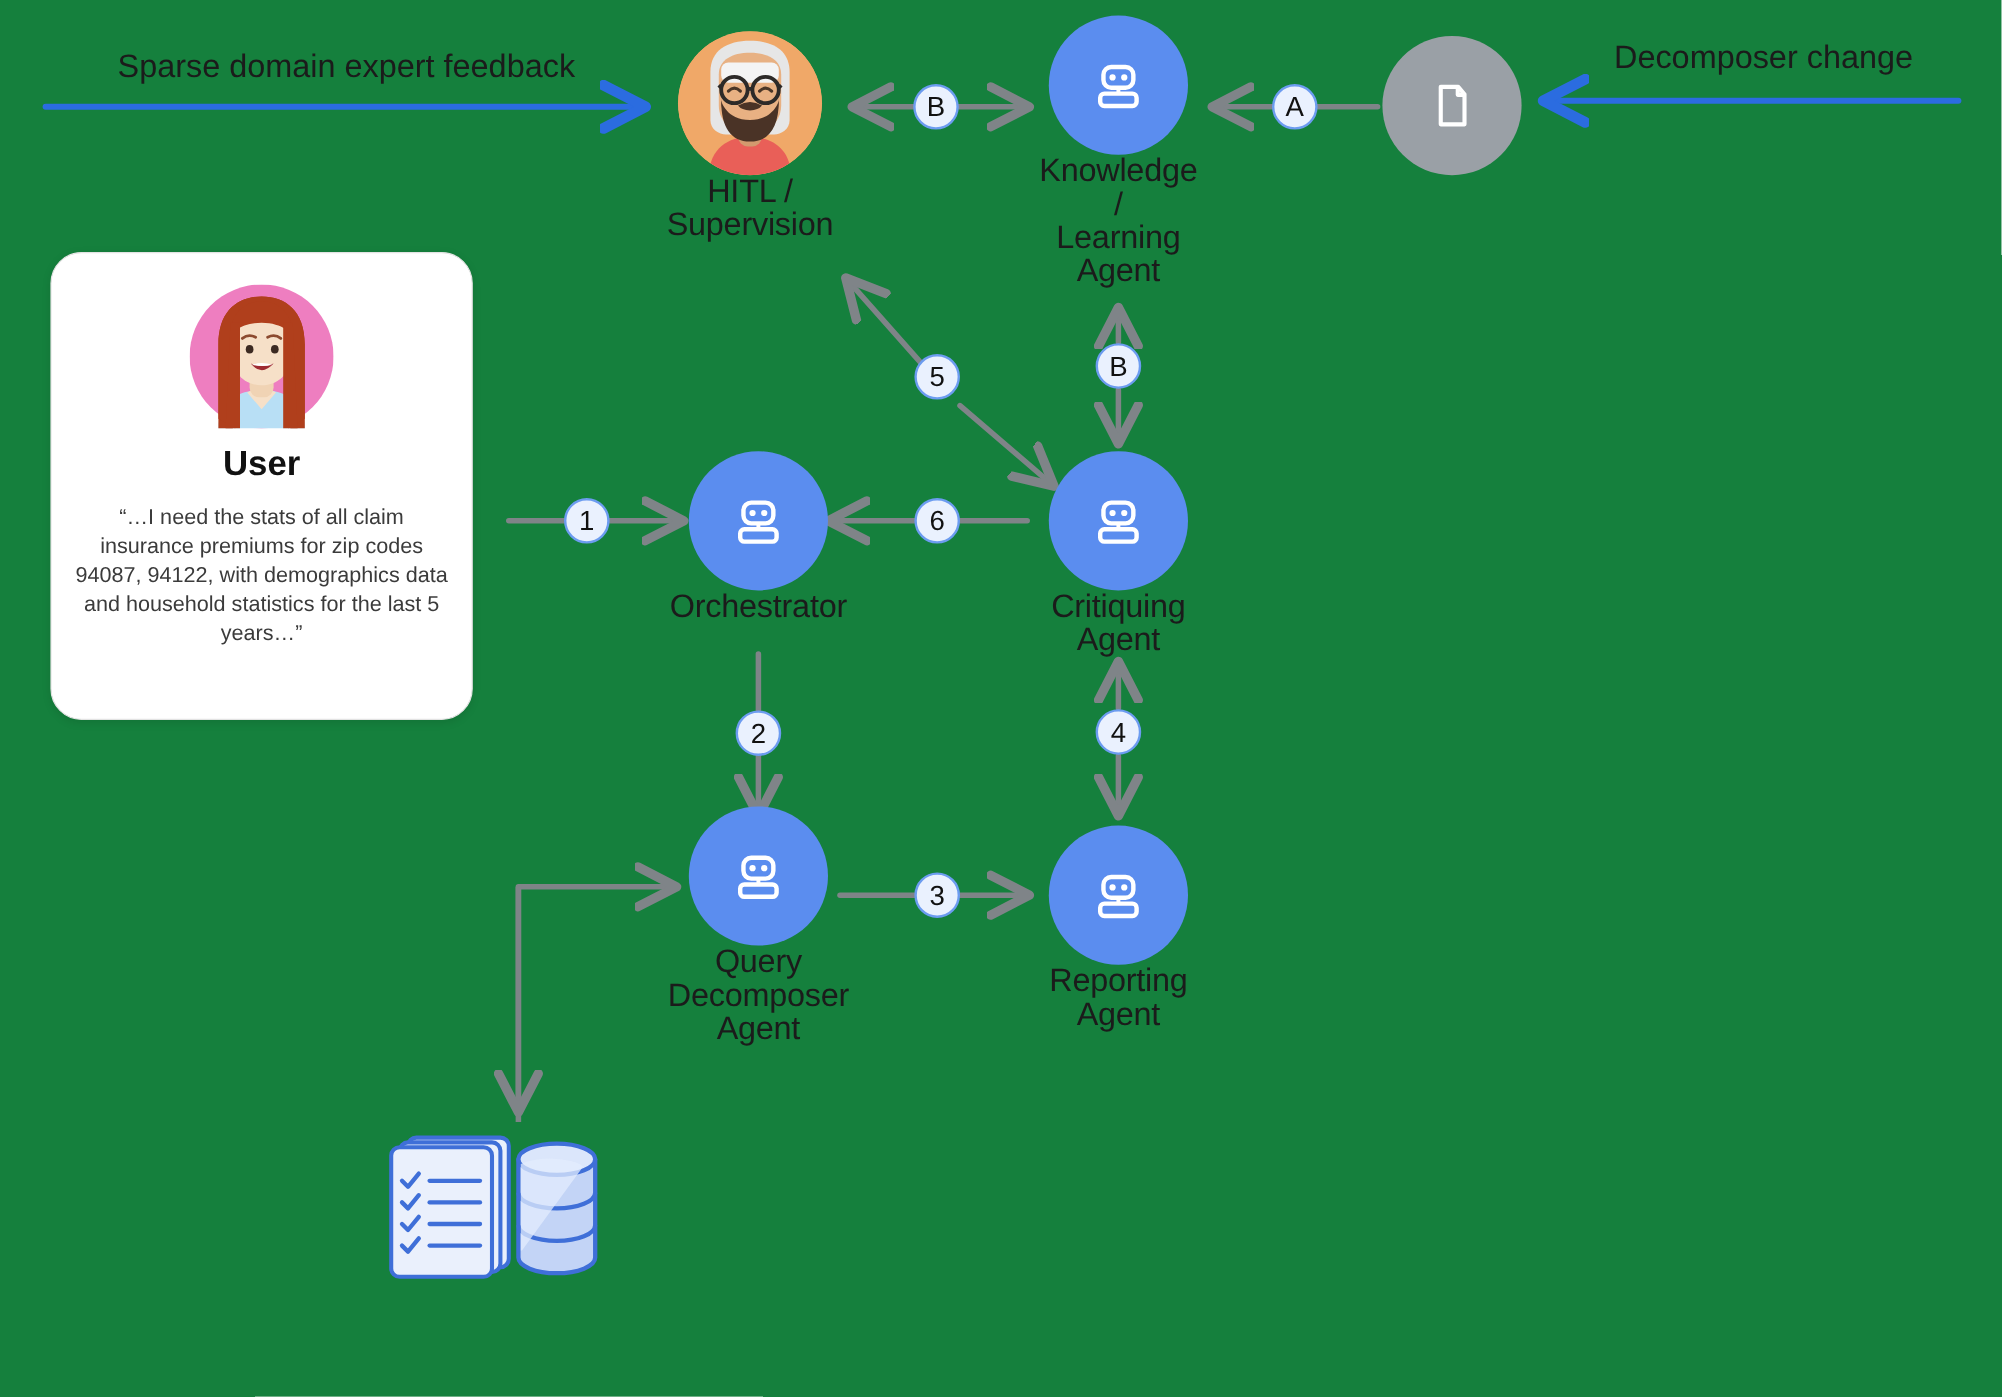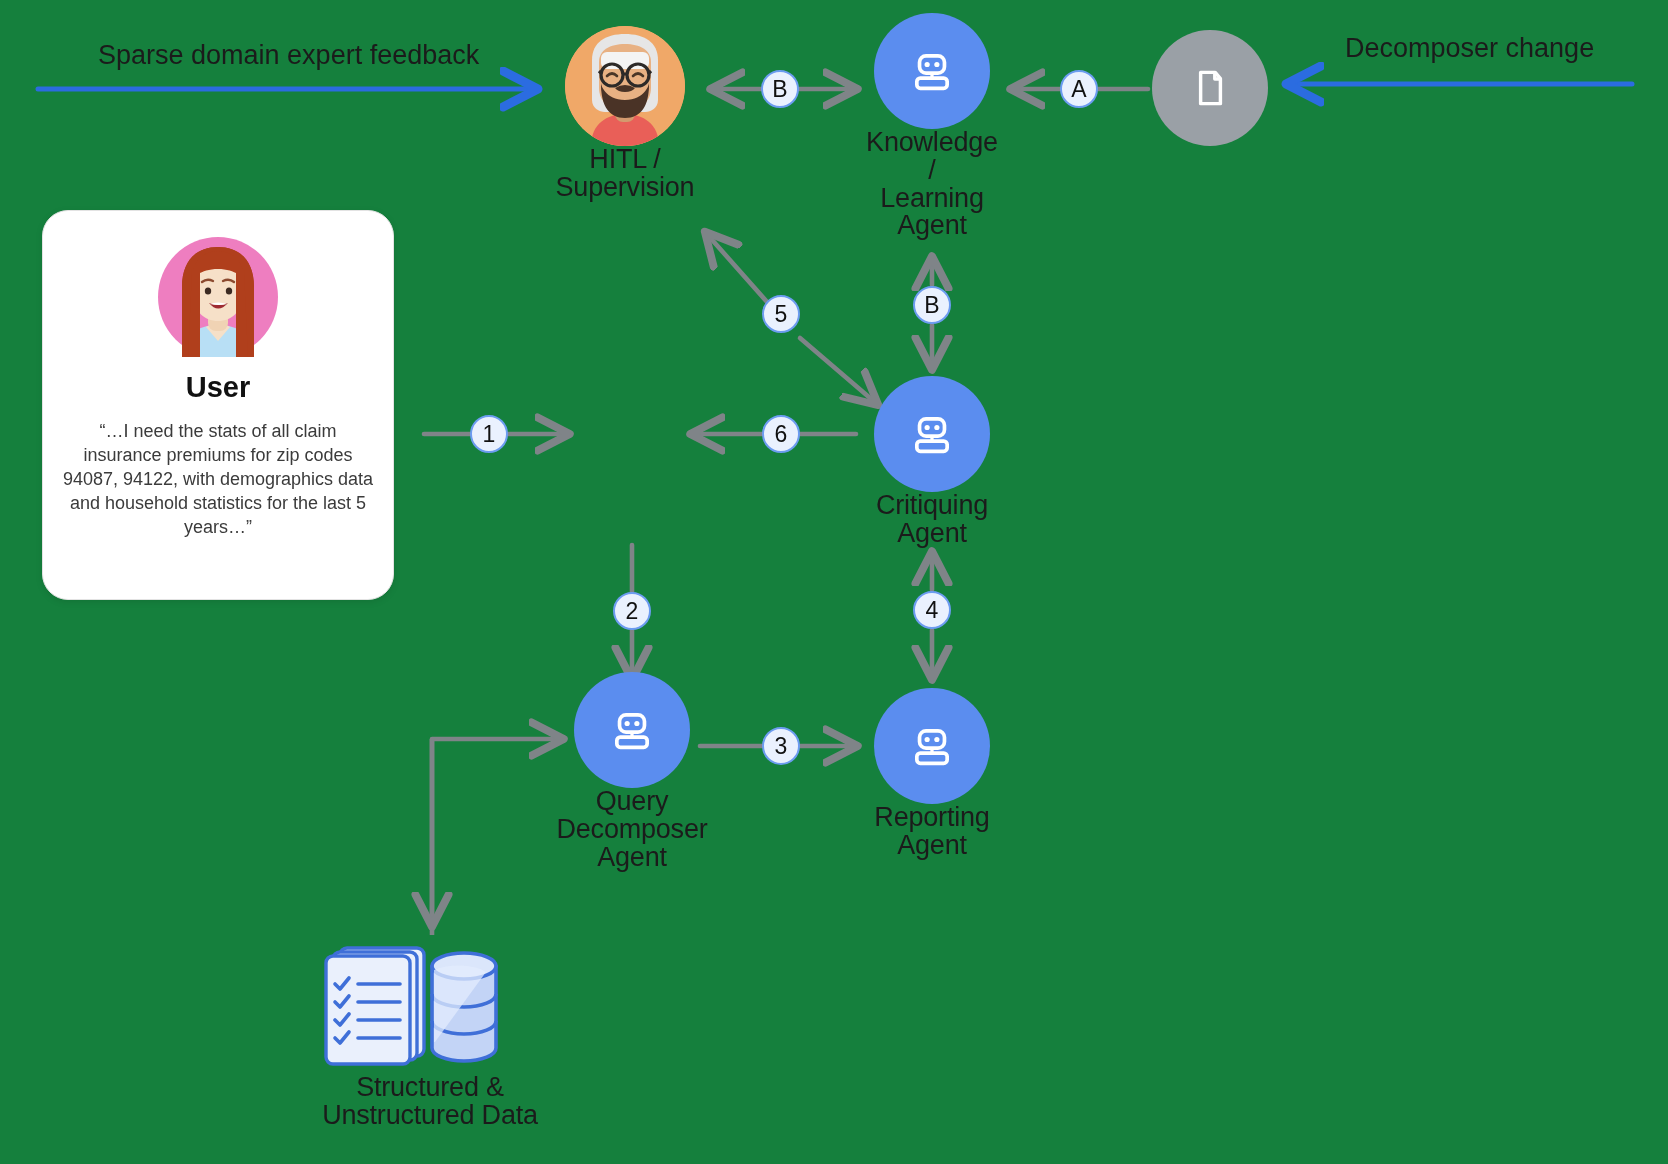--- a/index.html
+++ b/index.html
@@ -235,20 +235,32 @@
 
   <div class="node" style="left:1152px; top:30px; width:116px;">
     <div class="circle gray" style="width:116px;height:116px;">
       <svg viewBox="0 0 48 48" width="50" height="50">
         <path d="M15,9 L29,9 L34,15 L34,39 L15,39 Z" fill="none" stroke="#ffffff" stroke-width="3.3" stroke-linejoin="round"></path>
         <path d="M28.6,9.4 L28.6,15.4 L34,15.4" fill="none" stroke="#ffffff" stroke-width="3.3" stroke-linejoin="round"></path>
       </svg>
     </div>
   </div>
 
+  <div class="node" style="left:574px; top:376px; width:116px;">
+    <div class="circle blue" style="width:116px;height:116px;">
+      <svg viewBox="0 0 48 48" width="52" height="52">
+        <rect x="12.5" y="10" width="23" height="16" rx="6" fill="none" stroke="#ffffff" stroke-width="3.4"></rect>
+        <circle cx="19.5" cy="18" r="2.4" fill="#ffffff"></circle>
+        <circle cx="28.5" cy="18" r="2.4" fill="#ffffff"></circle>
+        <rect x="10" y="30.5" width="28" height="9.5" rx="3.2" fill="none" stroke="#ffffff" stroke-width="3.4"></rect>
+        <line x1="24" y1="26" x2="24" y2="30.5" stroke="#ffffff" stroke-width="3"></line>
+      </svg>
+    </div>
+    <div class="node-label">Orchestrator</div>
+  </div>
 
   <div class="node" style="left:874px; top:376px; width:116px;">
     <div class="circle blue" style="width:116px;height:116px;">
       <svg viewBox="0 0 48 48" width="52" height="52">
         <rect x="12.5" y="10" width="23" height="16" rx="6" fill="none" stroke="#ffffff" stroke-width="3.4"></rect>
         <circle cx="19.5" cy="18" r="2.4" fill="#ffffff"></circle>
         <circle cx="28.5" cy="18" r="2.4" fill="#ffffff"></circle>
         <rect x="10" y="30.5" width="28" height="9.5" rx="3.2" fill="none" stroke="#ffffff" stroke-width="3.4"></rect>
         <line x1="24" y1="26" x2="24" y2="30.5" stroke="#ffffff" stroke-width="3"></line>
       </svg>
@@ -308,22 +320,20 @@
 
         <g stroke="#3f6fd8" stroke-width="3.6" stroke-linejoin="round">
           <path d="M122,28 L122,110 a32,13 0 0 0 64,0 L186,28 Z" fill="#c3d4f6"></path>
           <path d="M122,28 a32,13 0 0 1 64,0 a32,13 0 0 1 -64,0 Z" fill="#dbe6fb"></path>
           <path d="M122,56 a32,13 0 0 0 64,0" fill="none"></path>
           <path d="M122,83 a32,13 0 0 0 64,0" fill="none"></path>
           <path d="M125,104 L176,34 a32,13 0 0 0 -52,-2 L124,104 Z" fill="#e3ecfd" stroke="none" opacity="0.75"></path>
         </g>
       </svg>
     </div>
-    <div class="node-label" style="margin-top:6px;">Structured &amp;
-Unstructured Data</div>
   </div>
 
   <div id="user-card">
     <div class="avatar-wrap">
       <svg viewBox="0 0 120 120" width="120" height="120">
         <circle cx="60" cy="60" r="60" fill="#ee7ec0"></circle>
 
         <path d="M24,120 C24,98 40,88 60,88 C80,88 96,98 96,120 Z" fill="#b8dff5"></path>
         <path d="M48,90 L60,104 L72,90 L66,87 L60,94 L54,87 Z" fill="#f6e0c8"></path>
 

